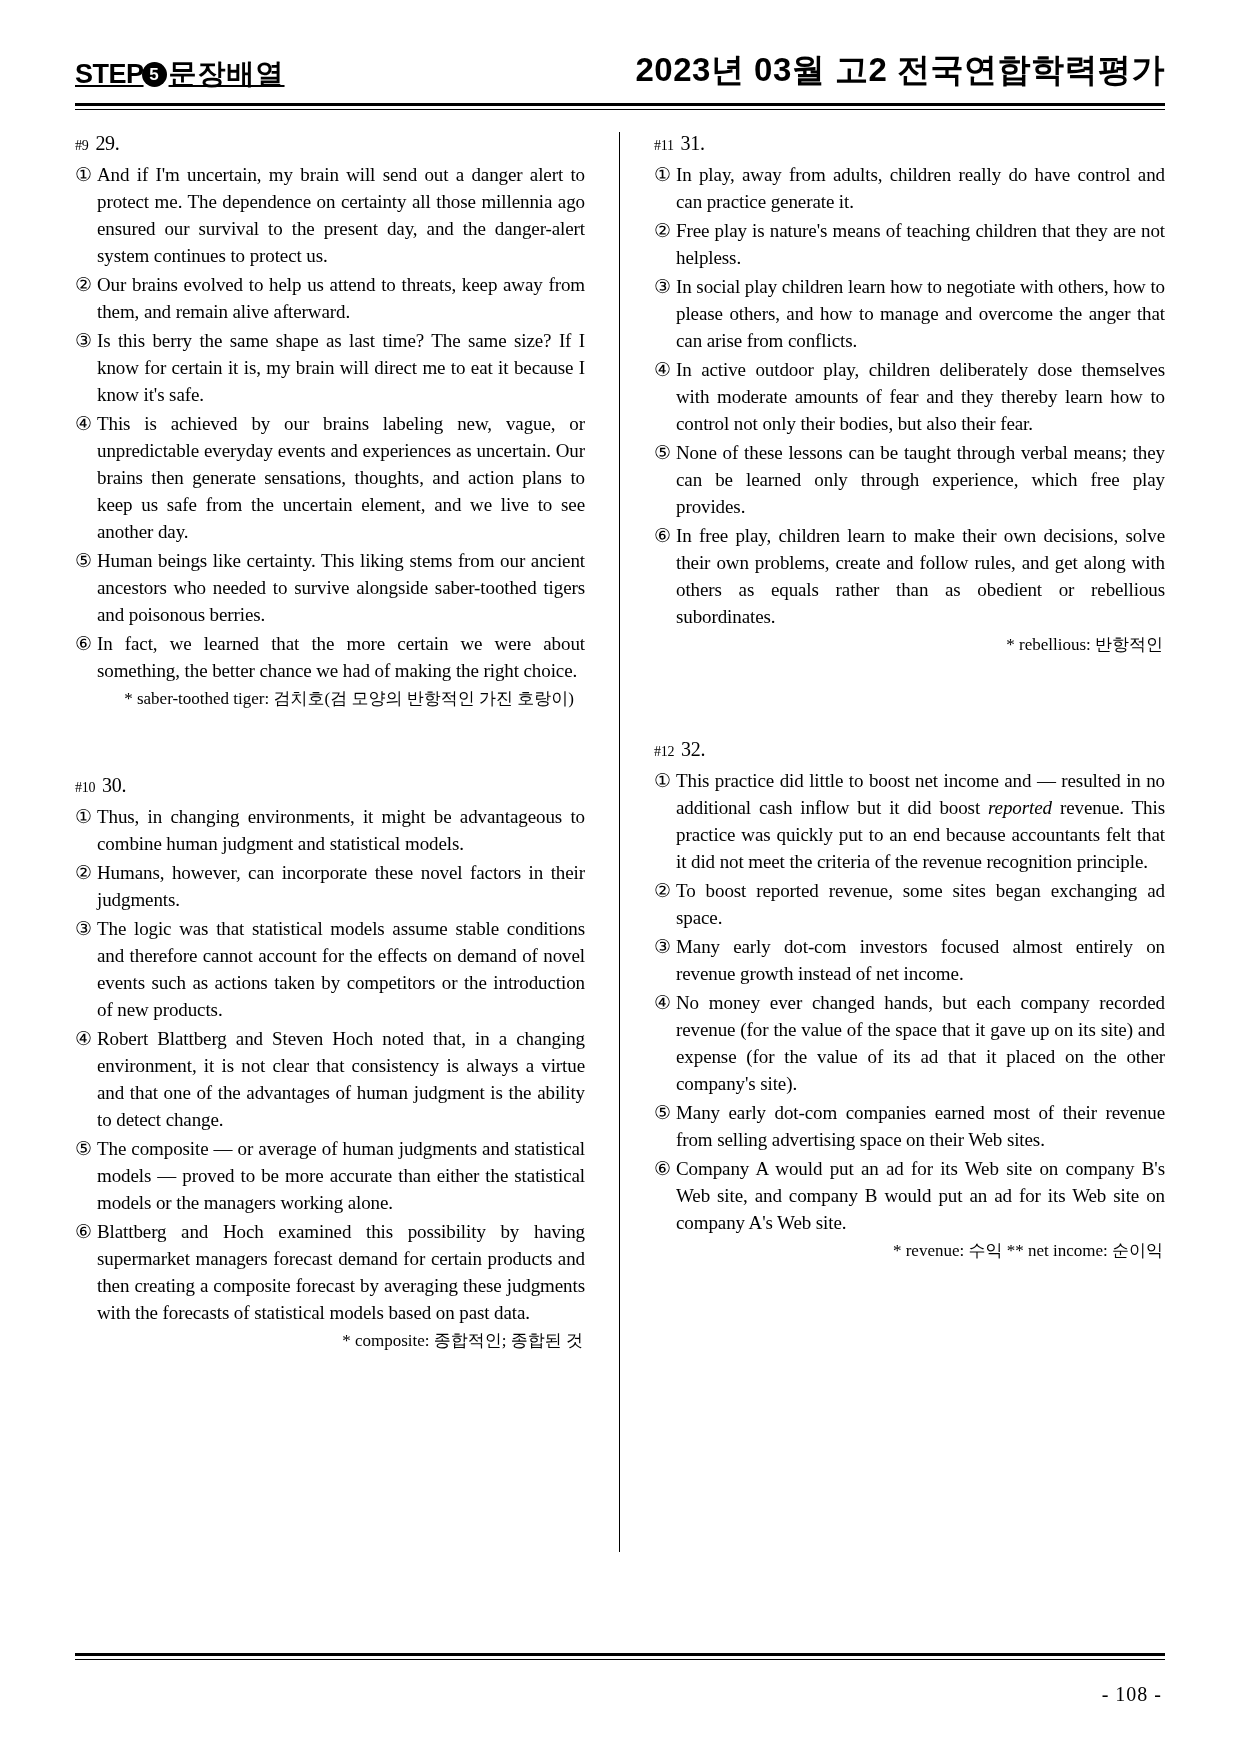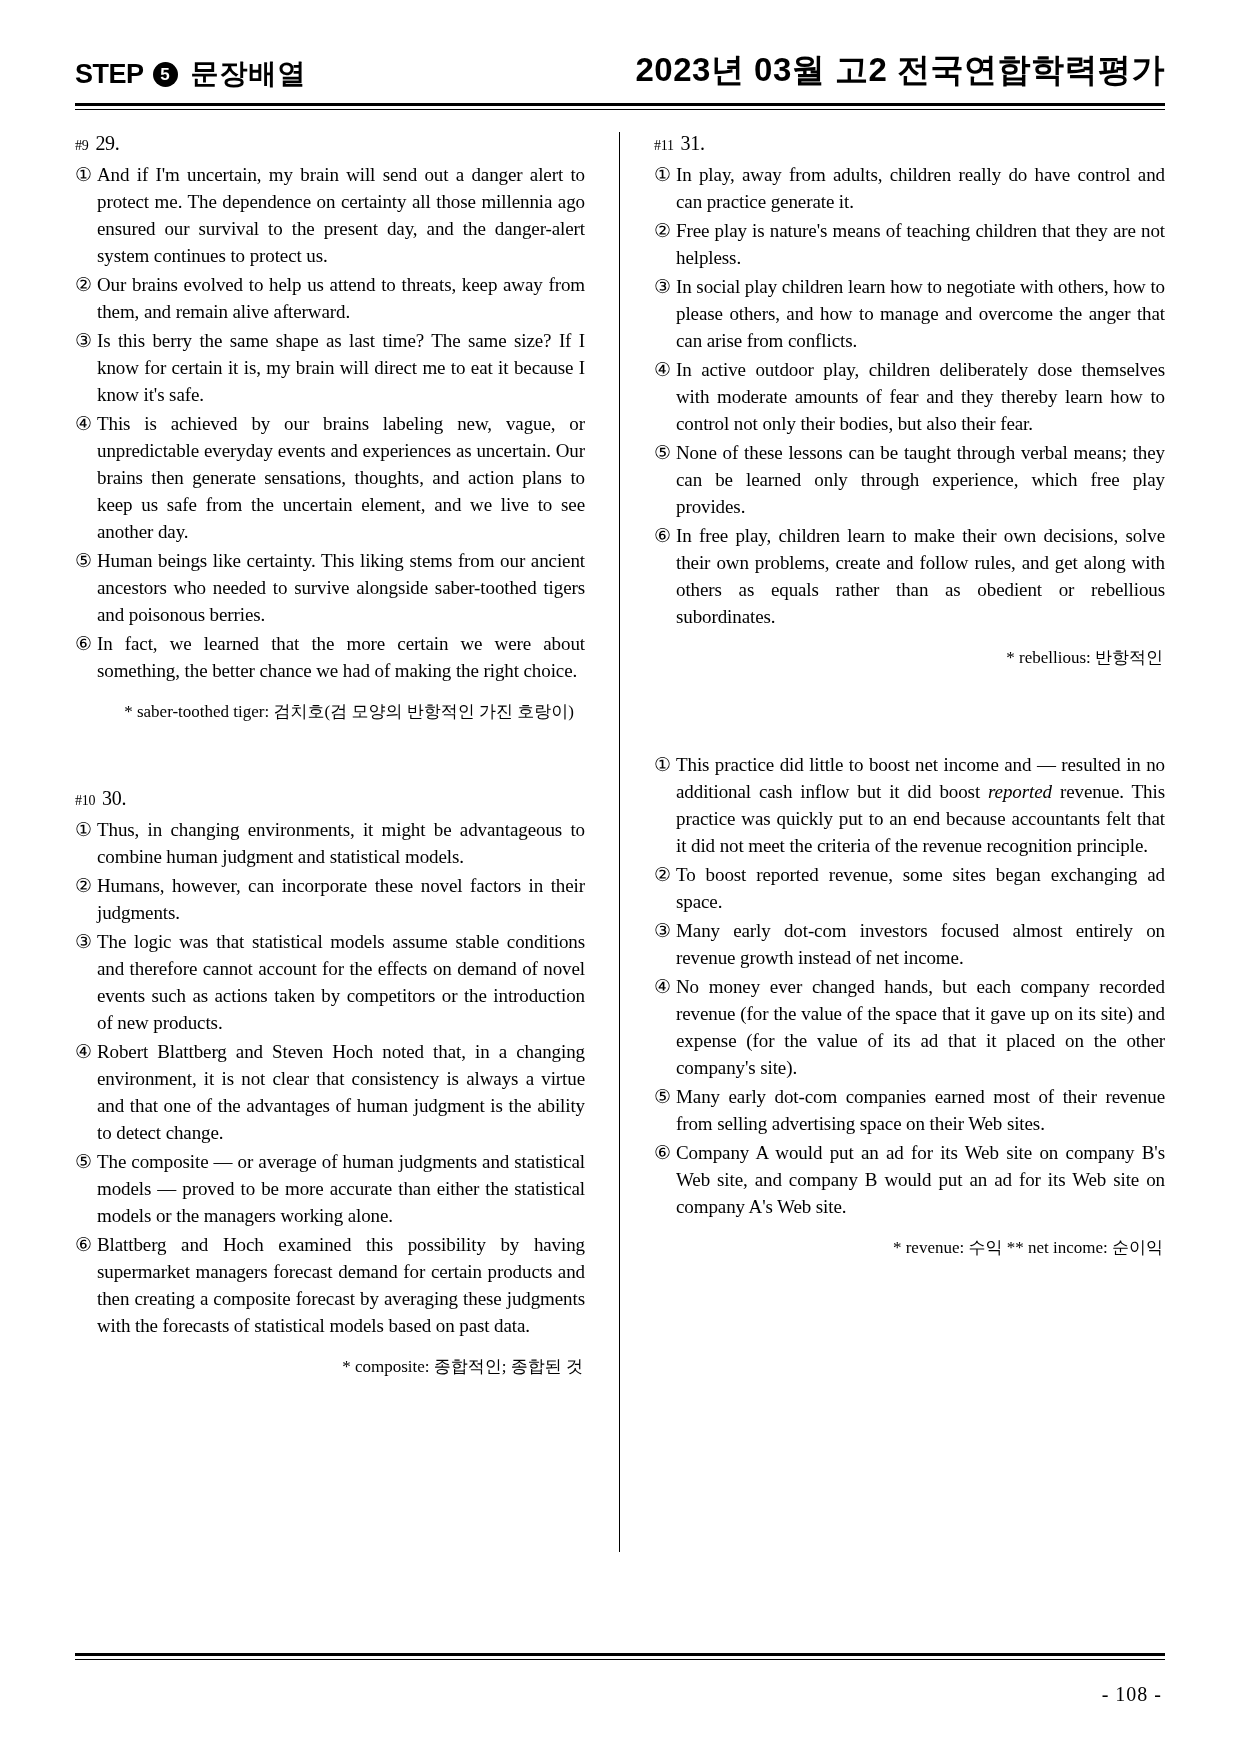--- a/index.html
+++ b/index.html
@@ -26,22 +26,23 @@
   .header {
     display: flex;
     align-items: flex-end;
     justify-content: space-between;
     padding-top: 48px;
     padding-bottom: 10px;
   }
   .header-left {
     display: flex;
     align-items: center;
-    gap: 13px;
+    gap: 2px;
     white-space: nowrap;
+    text-decoration: underline;
   }
   .step-word {
     font-family: "Liberation Sans", sans-serif;
     font-weight: bold;
     font-size: 27px;
     letter-spacing: -0.5px;
   }
   .step-num {
     display: inline-block;
     width: 25px;
@@ -136,21 +137,21 @@
     letter-spacing: -0.1px;
     hyphens: none;
   }
   .itext em {
     font-style: italic;
   }
   .note {
     font-size: 17px;
     line-height: 26px;
     text-align: right;
-    margin-top: 15px;
+    margin-top: 2px;
     padding-right: 2px;
   }
   .note-left-ind {
     text-align: center;
     padding-left: 40px;
   }
 
   .spacer-lg { height: 46px; }
   .spacer-md { height: 28px; }
 
@@ -291,20 +292,24 @@
         <div class="item">
           <span class="circ">⑥</span>
           <span class="itext">In free play, children learn to make their own decisions, solve their own problems, create and follow rules, and get along with others as equals rather than as obedient or rebellious subordinates.</span>
         </div>
         <div class="note">* rebellious: 반항적인</div>
       </div>
 
       <div class="spacer-lg"></div>
 
       <div class="qblock">
+        <div class="qhead">
+          <span class="qtag">#12</span>
+          <span class="qnum">32.</span>
+        </div>
         <div class="item">
           <span class="circ">①</span>
           <span class="itext" id="q32-item1">This practice did little to boost net income and — resulted in no additional cash inflow but it did boost <em>reported</em> revenue. This practice was quickly put to an end because accountants felt that it did not meet the criteria of the revenue recognition principle.</span>
         </div>
         <div class="item">
           <span class="circ">②</span>
           <span class="itext">To boost reported revenue, some sites began exchanging ad space.</span>
         </div>
         <div class="item">
           <span class="circ">③</span>

